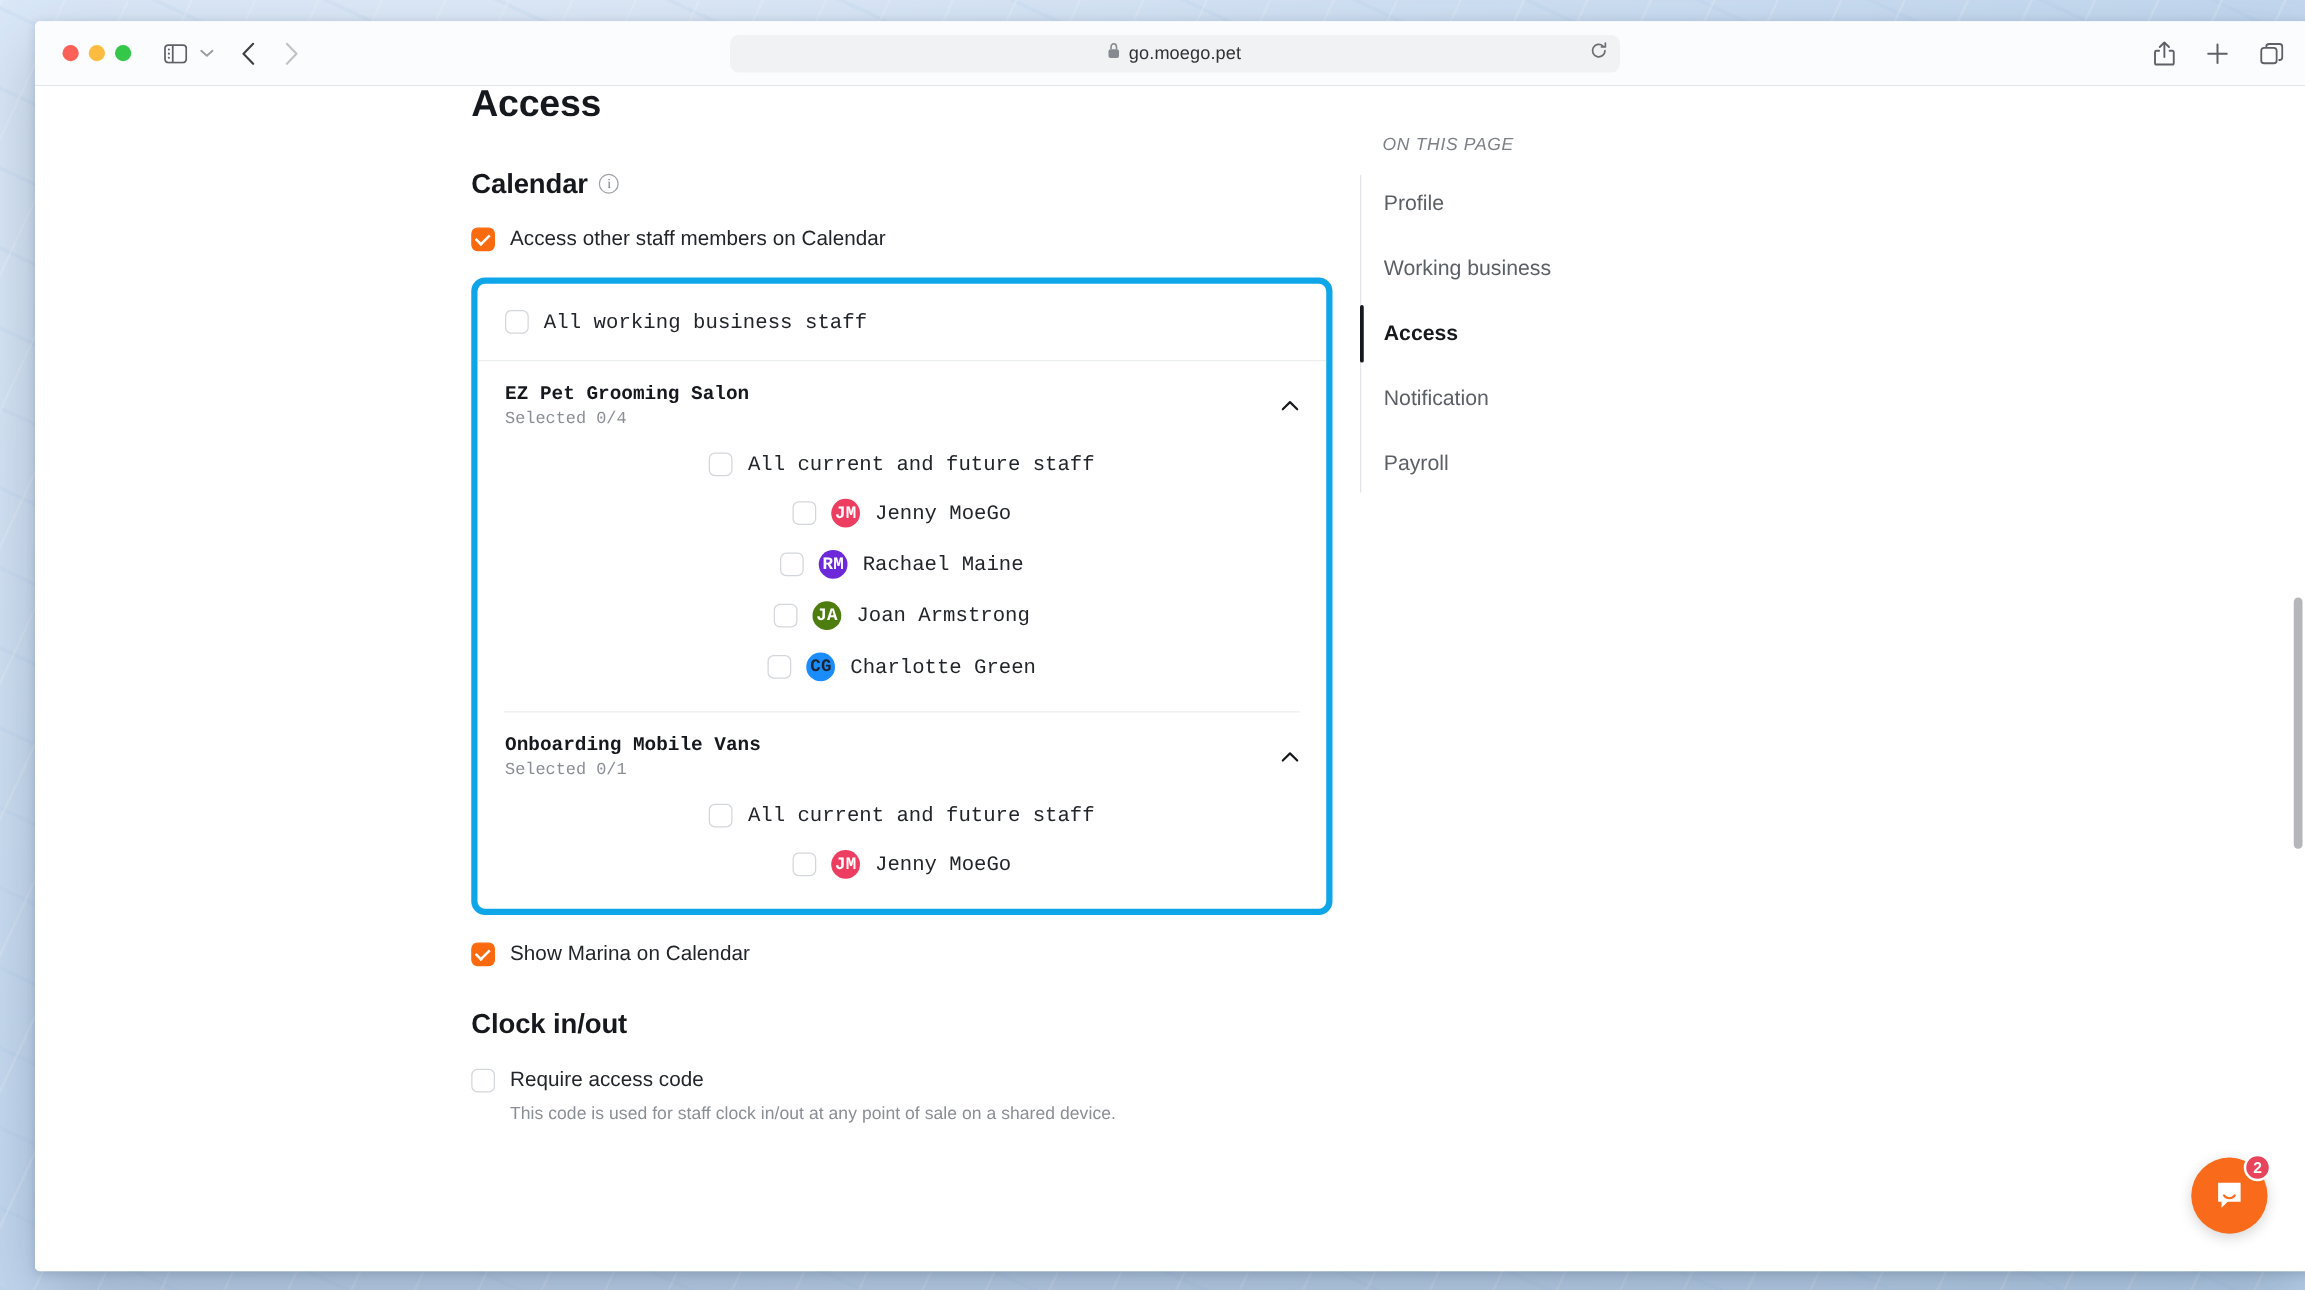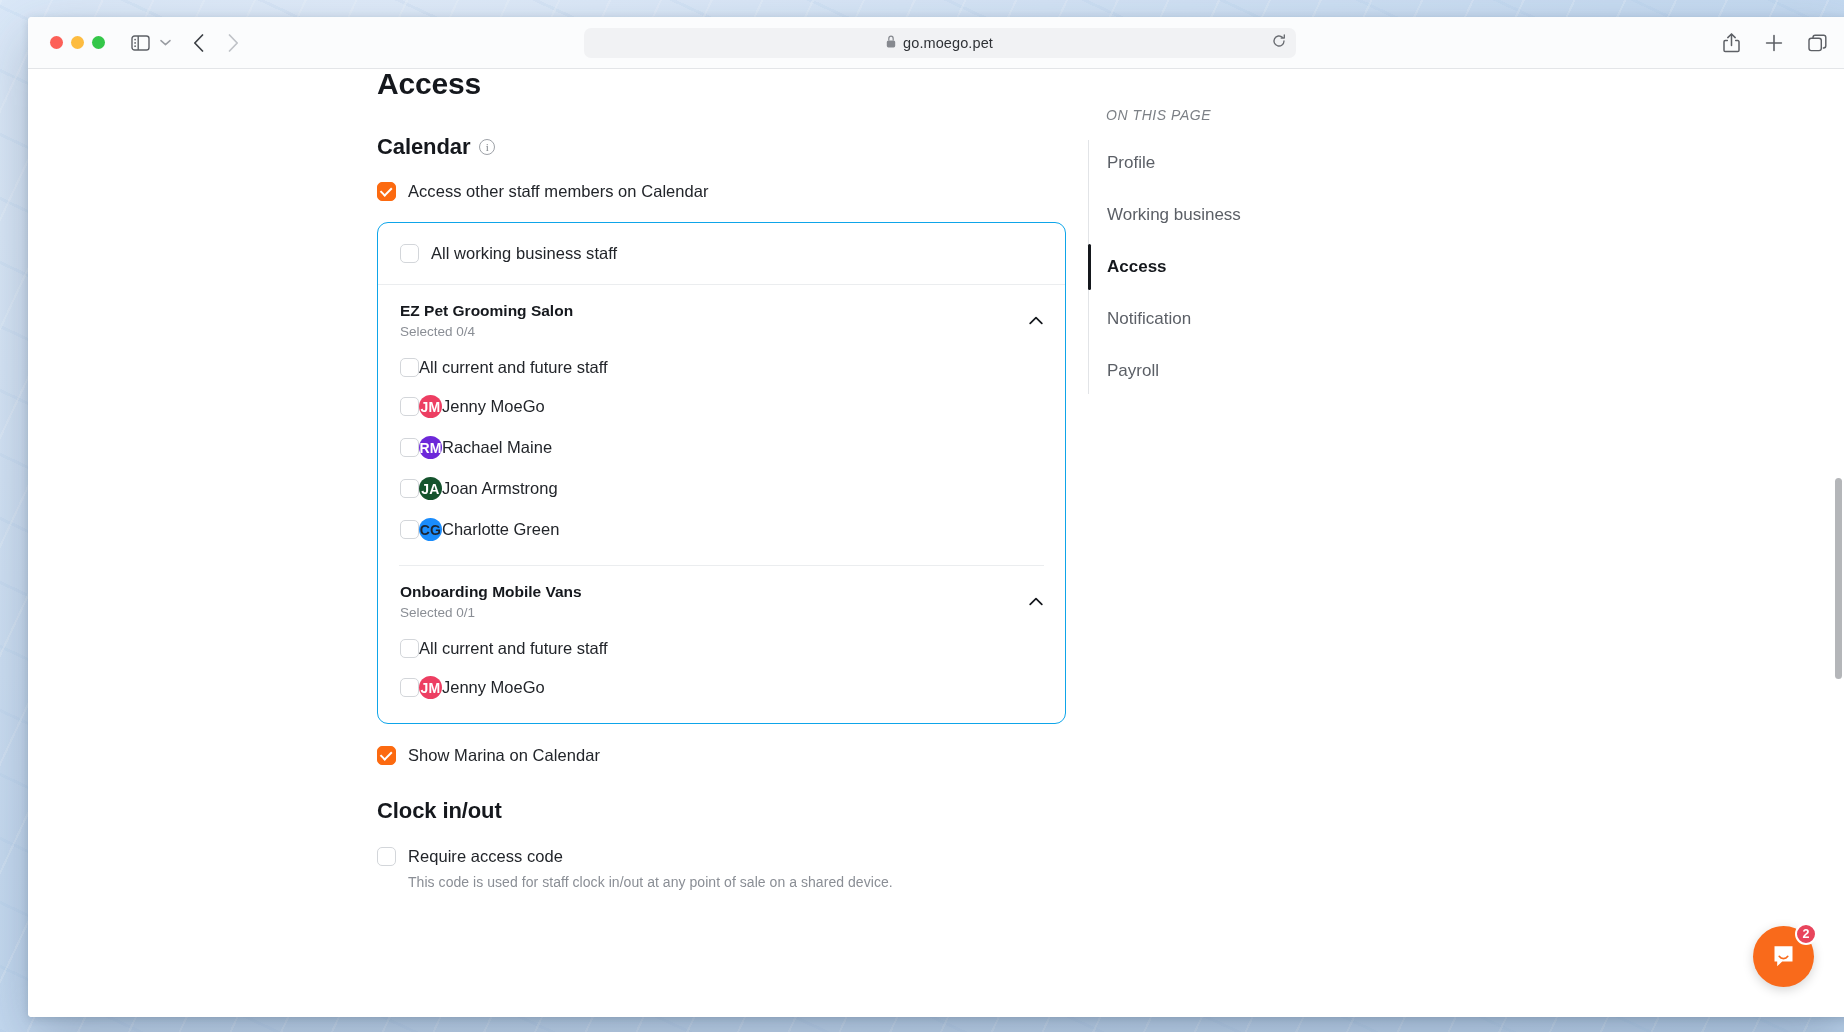--- a/index.html
+++ b/index.html
@@ -221,24 +221,25 @@
     color: #22252a;
     letter-spacing: .05px;
   }
 
   #access-other-row { margin-top: 22px; }
 
   
   #staff-card {
     margin-top: 21px;
     width: 689px;
-    border: 1px solid #0ea5e9;
+    border: 5px solid #0ea5e9;
     border-radius: 11px;
     background: #fff;
     overflow: hidden;
+    font-family: Liberation Mono, monospace;
   }
   .card-divider { height: 1px; background: #ebedef; }
   .card-divider.inset { margin: 0 21px; }
 
   .card-top-row { padding: 21px 22px; }
 
   .group-header {
     display: flex; align-items: center;
     padding: 17px 22px 15px 22px;
     cursor: pointer;
@@ -253,23 +254,24 @@
     font-size: 13.5px;
     color: #8a8e95;
     margin-top: 4px;
   }
   .chevron {
     color: #15181d;
     display: flex; align-items: center;
   }
 
   .staff-row {
-    display: flex; align-items: center; 
+    display: flex; align-items: center; gap: 12px;
     padding: 9px 22px;
     cursor: pointer;
+    justify-content: center;
   }
   .staff-row.first { padding-top: 4px; }
   .staff-row.last { padding-bottom: 24px; }
   .avatar {
     width: 23px; height: 23px; min-width: 23px;
     border-radius: 50%;
     color: #fff;
     font-size: 14px;
     font-weight: 700;
     display: flex; align-items: center; justify-content: center;
@@ -500,21 +502,21 @@
           </div>
 
           <div class="staff-row">
             <span class="cb"></span>
             <span class="avatar" style="background:#6d28d9;color:#ffffff">RM</span>
             <span class="staff-name">Rachael Maine</span>
           </div>
 
           <div class="staff-row">
             <span class="cb"></span>
-            <span class="avatar" style="background:#14532d;color:#ffffff">JA</span>
+            <span class="avatar" style="background:#4d7c0f;color:#ffffff">JA</span>
             <span class="staff-name">Joan Armstrong</span>
           </div>
 
           <div class="staff-row last">
             <span class="cb"></span>
             <span class="avatar" style="background:#1A8CFC;color:#1c2430">CG</span>
             <span class="staff-name">Charlotte Green</span>
           </div>
 
           <div class="card-divider inset"></div>

